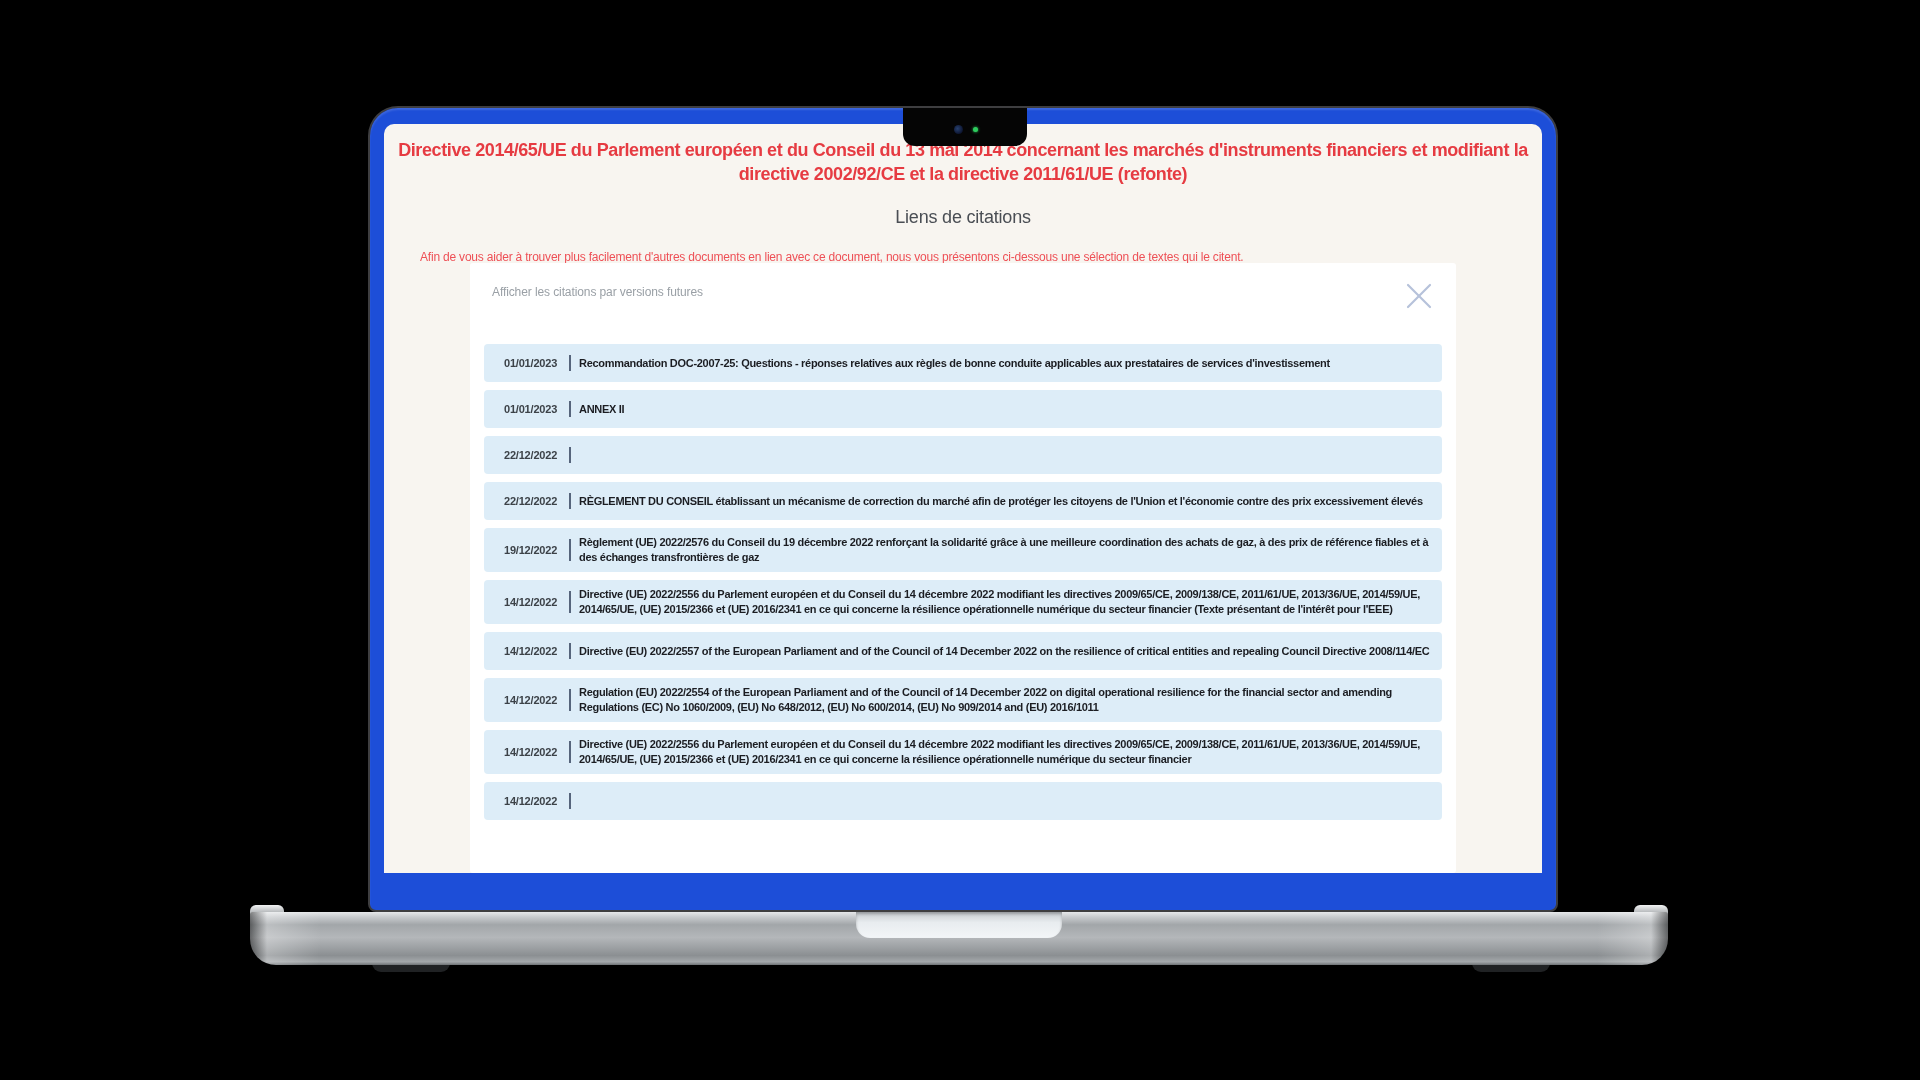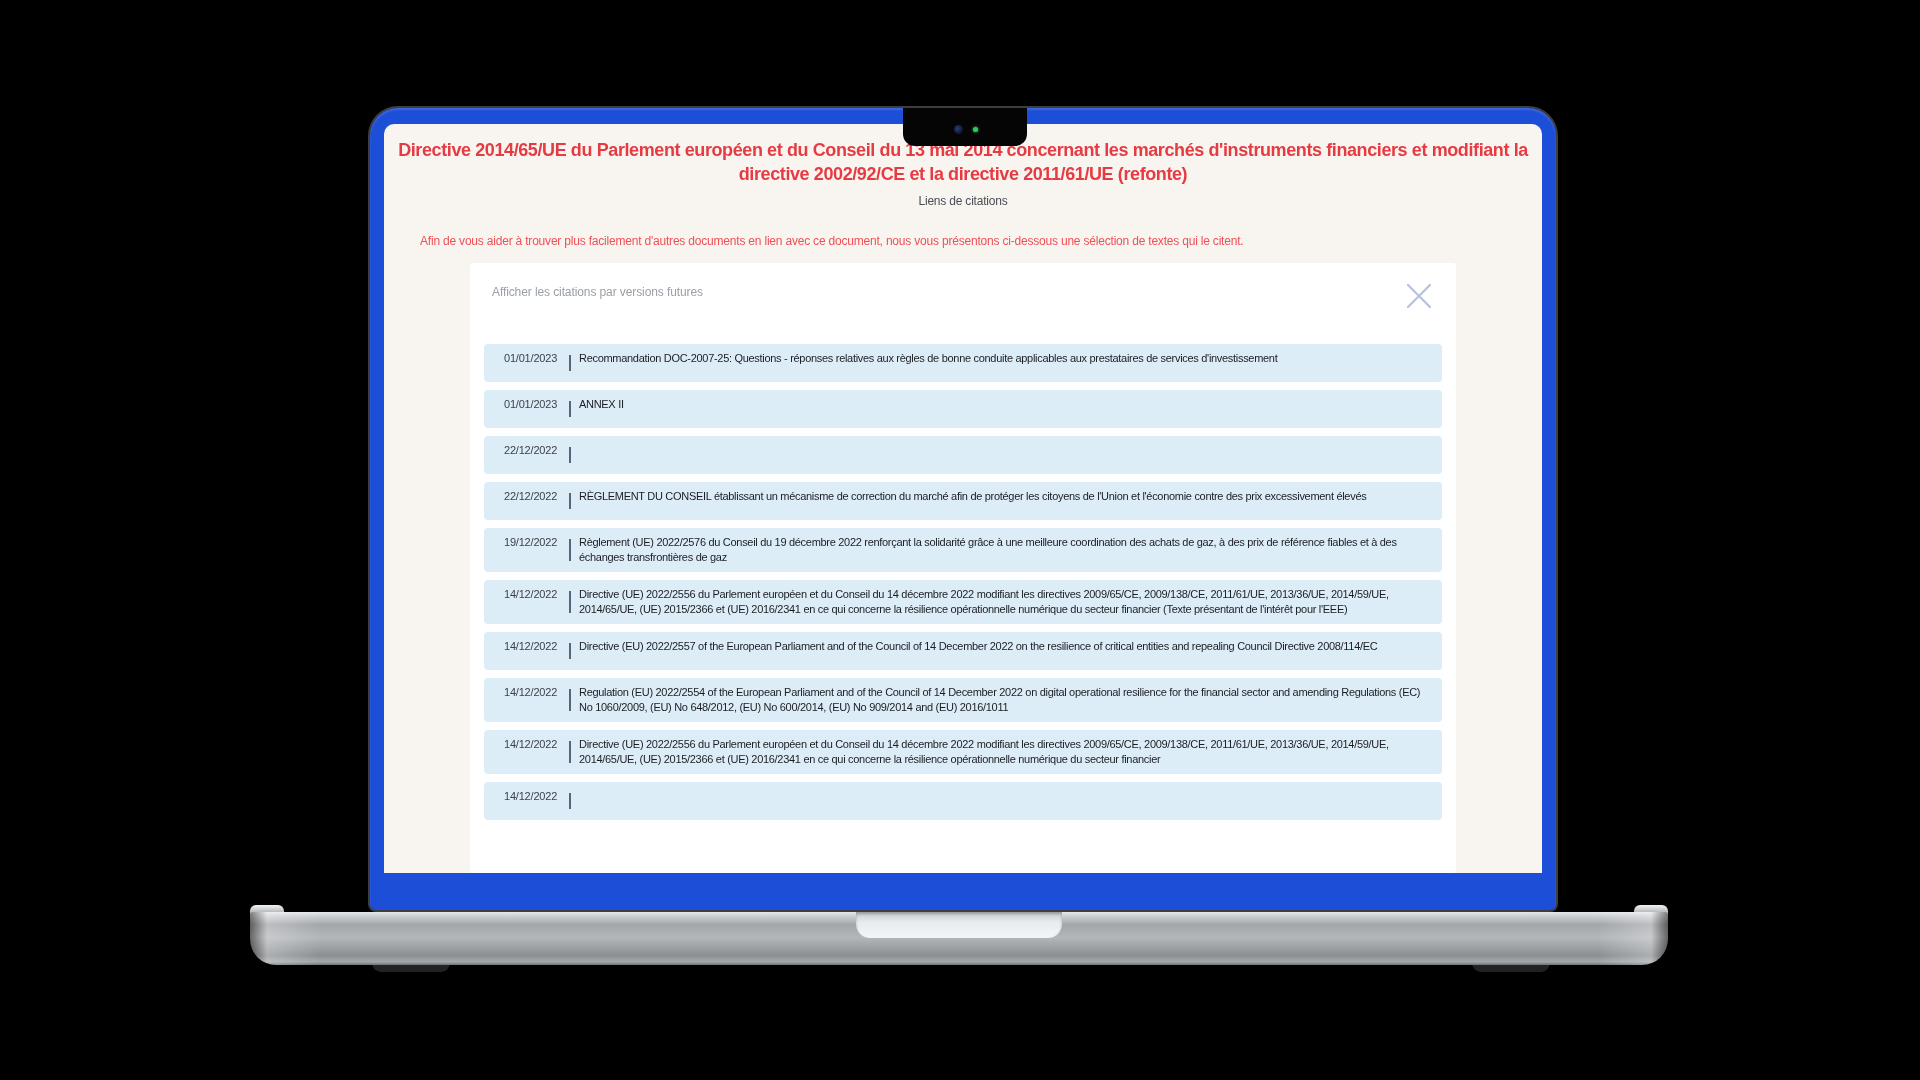--- a/index.html
+++ b/index.html
@@ -63,48 +63,49 @@
   .foot-left{left:372px;}
   .foot-right{left:1472px;}
 
   
   .doc-title{
     margin:14px auto 0;width:1130px;text-align:center;
     font-size:18px;font-weight:bold;line-height:24px;letter-spacing:-.4px;
     color:var(--title-red);
   }
   .doc-subtitle{
-    margin-top:4px;text-align:center;
-    font-size:12px;line-height:22px;letter-spacing:-.2px;color:#4a4e54;
+    margin-top:20px;text-align:center;
+    font-size:18px;line-height:22px;letter-spacing:-.2px;color:#4a4e54;
   }
   .doc-intro{
     margin:22px 0 0 36px;
     font-size:12px;letter-spacing:-.2px;color:var(--intro-red);
   }
   .panel{
     position:absolute;left:86px;top:139px;width:986px;height:610px;
     background:#fff;border-radius:3px;
   }
   .panel-head{position:relative;height:81px;}
   .toggle-label{
     position:absolute;left:22px;top:22px;
     font-size:12px;letter-spacing:-.1px;color:#9aa0a6;cursor:pointer;
   }
   .close-btn{
     position:absolute;left:934px;top:18px;width:30px;height:30px;
     background:none;border:none;cursor:pointer;padding:0;
   }
   .rows{padding:0 14px;}
   .row{
-    display:flex;align-items:flex-start;
+    display:flex;align-items:center;
     background:var(--row-blue);
     border-radius:4px;
     padding:7px 10px 7px 14px;
     margin-bottom:8px;
     cursor:pointer;
+    font-weight:bold;
   }
   .row-date{
     flex:none;width:65px;margin-left:6px;
     font-size:11px;letter-spacing:-.2px;color:#3c4248;line-height:15px;
   }
   .row-div{
     flex:none;width:2px;align-self:stretch;margin:4px 8px 4px 0;
     background:#56657c;min-height:16px;
   }
   .row-text{

